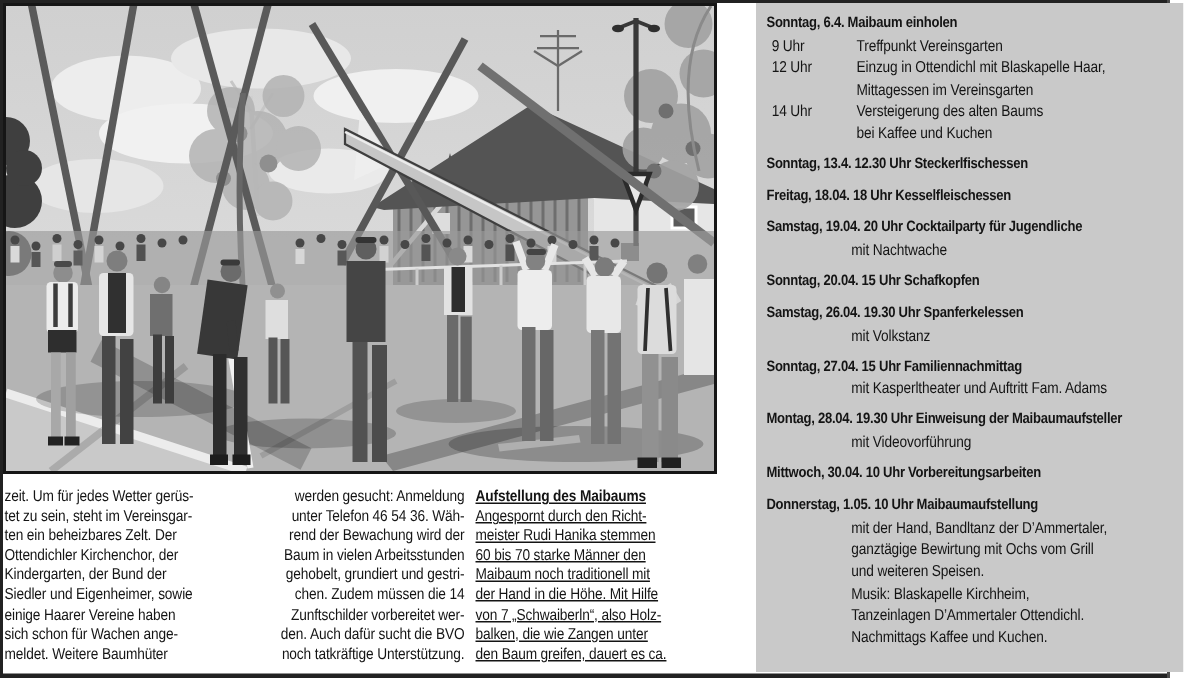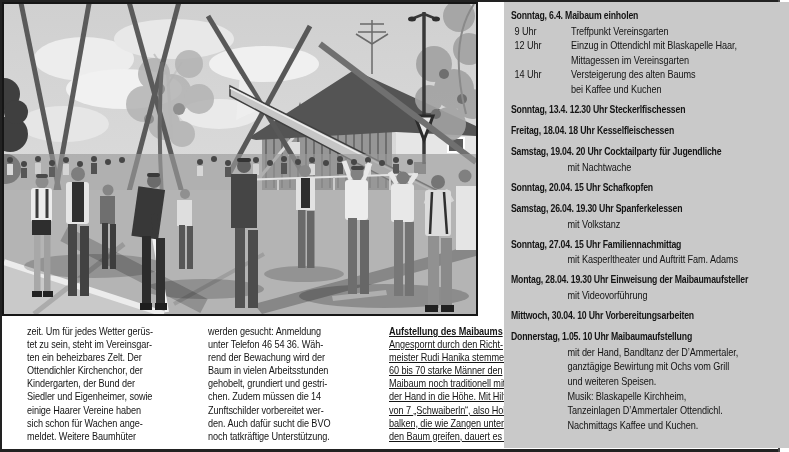--- a/index.html
+++ b/index.html
@@ -14,22 +14,22 @@
   #frame-right{left:778px;top:0;width:2px;height:452px;background:#4a4a4a;}
 
   
   .photo{
     position:absolute;left:2px;top:2px;width:476px;height:314px;
     border:2px solid #161616;box-sizing:border-box;background:#d6d6d6;overflow:hidden;
   }
 
   
   .columns{position:absolute;left:3px;top:325px;width:475px;display:flex;gap:7px;}
-  .col{overflow:visible;padding-left:24px;}
-  .col-1{width:150px;} .col-2{width:150px;} .col-3{width:161px;text-decoration:underline;}
+  .col{overflow:visible;}
+  .col-1{width:150px;} .col-2{width:150px;text-align:right;} .col-3{width:161px;text-decoration:underline;}
   .col-inner{
     transform:scaleX(0.87);transform-origin:0 0;
     font-size:10.5px;line-height:13.1px;letter-spacing:-0.1px;width:172px;
   }
   .col-3 .col-inner{width:185px;}
   .col-heading{font-weight:bold;}
   .col-text{white-space:pre-line;}
 
   
   .panel{position:absolute;left:504px;top:2px;width:292px;height:446px;overflow:hidden;}

